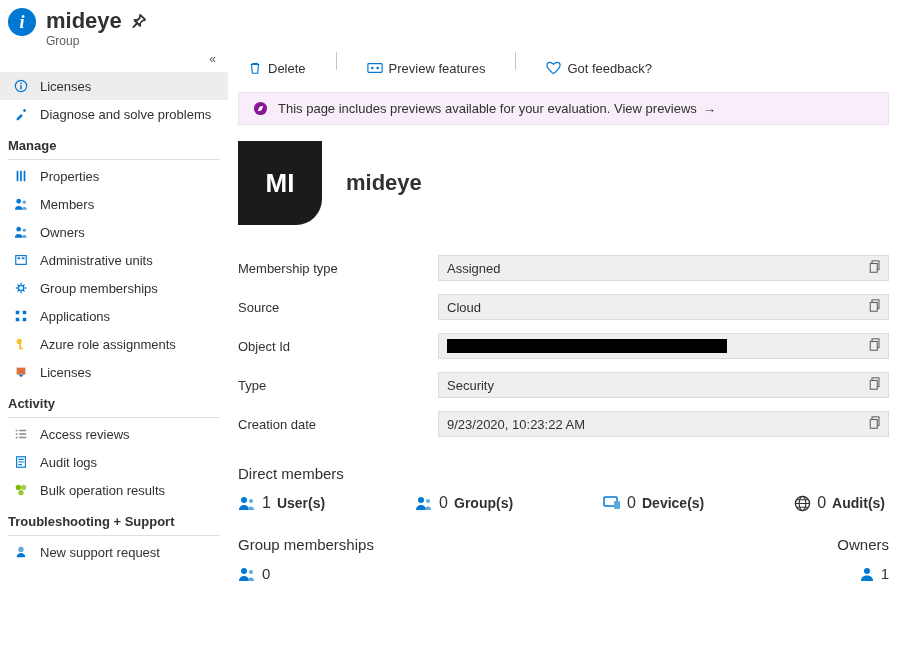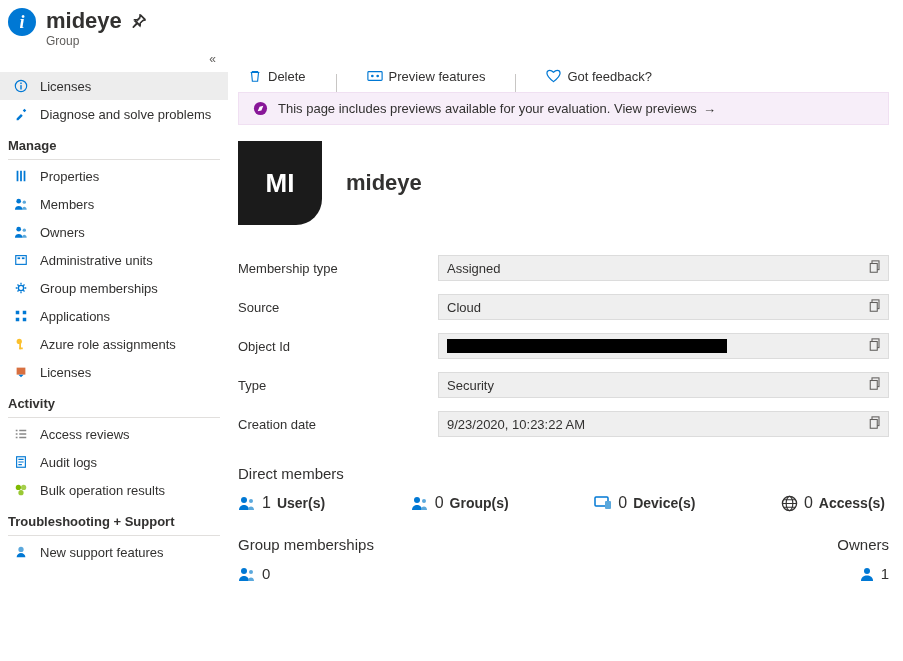--- a/index.html
+++ b/index.html
@@ -19,21 +19,21 @@
   .sidebar { width: 228px; flex-shrink: 0; padding-top: 0; }
   .collapse { text-align: right; padding-right: 12px; color: #605e5c; font-size: 12px; height: 20px; }
   .nav-item { display: flex; align-items: center; height: 28px; padding: 0 12px; cursor: pointer; }
   .nav-item.active { background: #ededed; }
   .nav-icon { width: 18px; height: 18px; margin-right: 10px; display: flex; align-items: center; justify-content: center; font-size: 14px; }
   .nav-section { font-size: 13px; font-weight: 600; padding: 10px 12px 4px 8px; }
   .nav-divider { border-bottom: 1px solid #e1dfdd; margin: 2px 8px 2px 8px; }
 
   
   .main { flex: 1; padding: 0 14px 0 10px; }
-  .toolbar { display: flex; align-items: flex-end; height: 40px; gap: 16px; }
+  .toolbar { display: flex; align-items: flex-start; height: 40px; gap: 16px; }
   .tool-btn { display: flex; align-items: center; height: 32px; padding: 0 10px; color: #323130; cursor: pointer; }
   .tool-btn .ic { margin-right: 6px; color: #0078d4; display: flex; }
   .tool-sep { width: 1px; height: 18px; background: #c8c6c4; margin: 0 4px; }
 
   .banner { background: #f7eef9; border: 1px solid #f0e0f2; display: flex; align-items: center; padding: 8px 14px; margin-bottom: 16px; }
   .banner .bic { color: #881798; margin-right: 10px; }
   .banner .txt { color: #323130; }
   .banner .arrow { margin-left: 6px; }
 
   .group-head { display: flex; align-items: center; margin-bottom: 30px; }
@@ -237,21 +237,21 @@
       <div class="nav-section">Troubleshooting + Support</div>
       <div class="nav-divider"></div>
 
       <div class="nav-item">
         <span class="nav-icon" style="color:#0078d4;">
           <svg width="14" height="14" viewBox="0 0 16 16">
               <circle cx="8" cy="5" r="3" fill="#5ba8dc"></circle>
               <path d="M3 14c0-3 2.5-5 5-5s5 2 5 5z" fill="#0078d4"></path>
             </svg>
         </span>
-        <span>New support features</span>
+        <span>New support request</span>
       </div>
     </div>
 
     <div class="main">
 
       <div class="toolbar">
         <div class="tool-btn">
           <span class="ic">
             <svg width="14" height="14" viewBox="0 0 16 16">
                 <path d="M3 4h10M5 4V3h6v1M4 4l1 10h6l1-10" fill="none" stroke="#0078d4" stroke-width="1.3"></path>
@@ -398,21 +398,21 @@
         </div>
         <div class="stat">
           <span class="sic" style="color:#323130;">
             <svg width="17" height="17" viewBox="0 0 18 18">
                 <circle cx="9" cy="9" r="7.5" fill="none" stroke="#323130" stroke-width="1.4"></circle>
                 <ellipse cx="9" cy="9" rx="3.5" ry="7.5" fill="none" stroke="#323130" stroke-width="1.2"></ellipse>
                 <path d="M1.5 9h15M2.5 5h13M2.5 13h13" stroke="#323130" stroke-width="1.2"></path>
               </svg>
           </span>
           <span class="num">0</span>
-          <span class="lbl">Access(s)</span>
+          <span class="lbl">Audit(s)</span>
         </div>
       </div>
 
       <div class="two-col">
         <div class="col">
           <div class="section-head">Group memberships</div>
           <div class="col-row">
             <span>
               <svg width="18" height="16" viewBox="0 0 18 16">
                   <circle cx="6" cy="5" r="3" fill="#0078d4"></circle>

